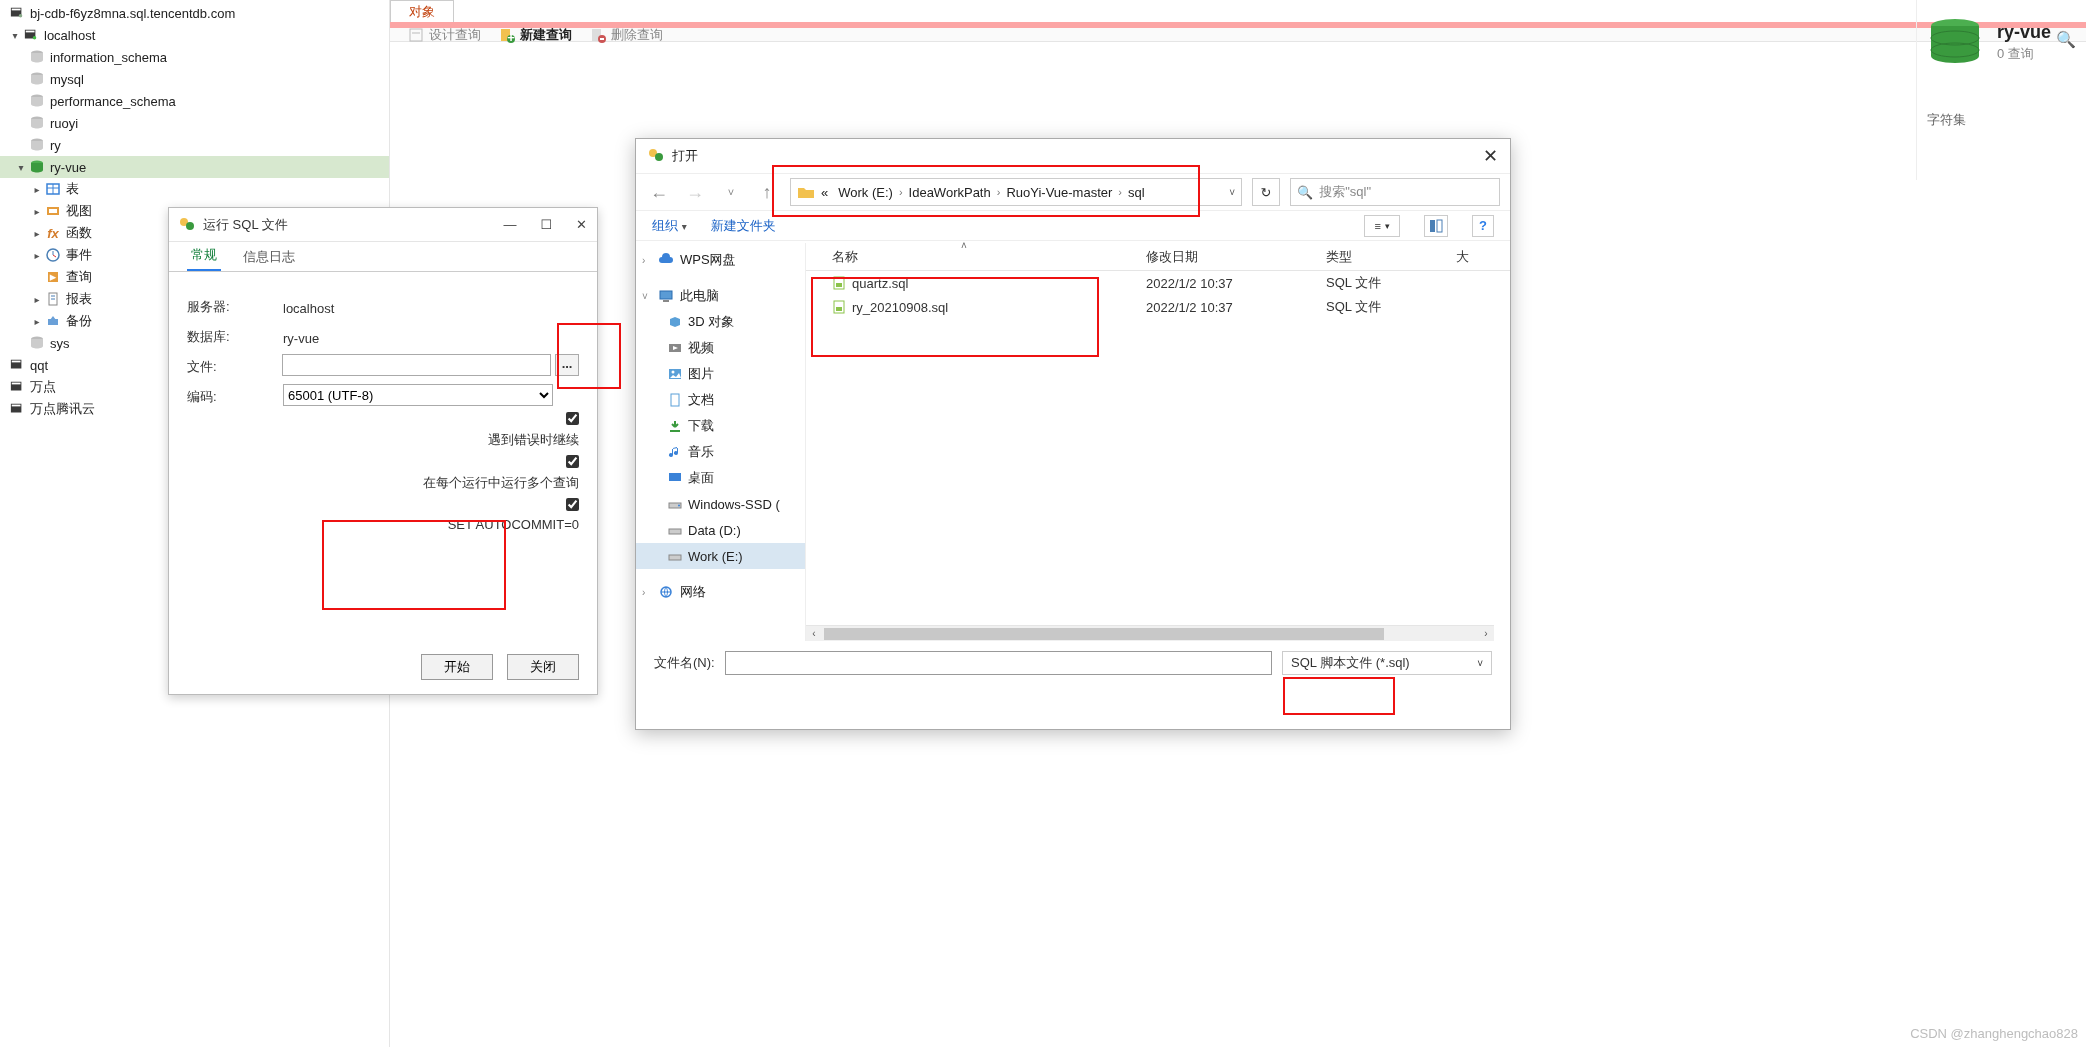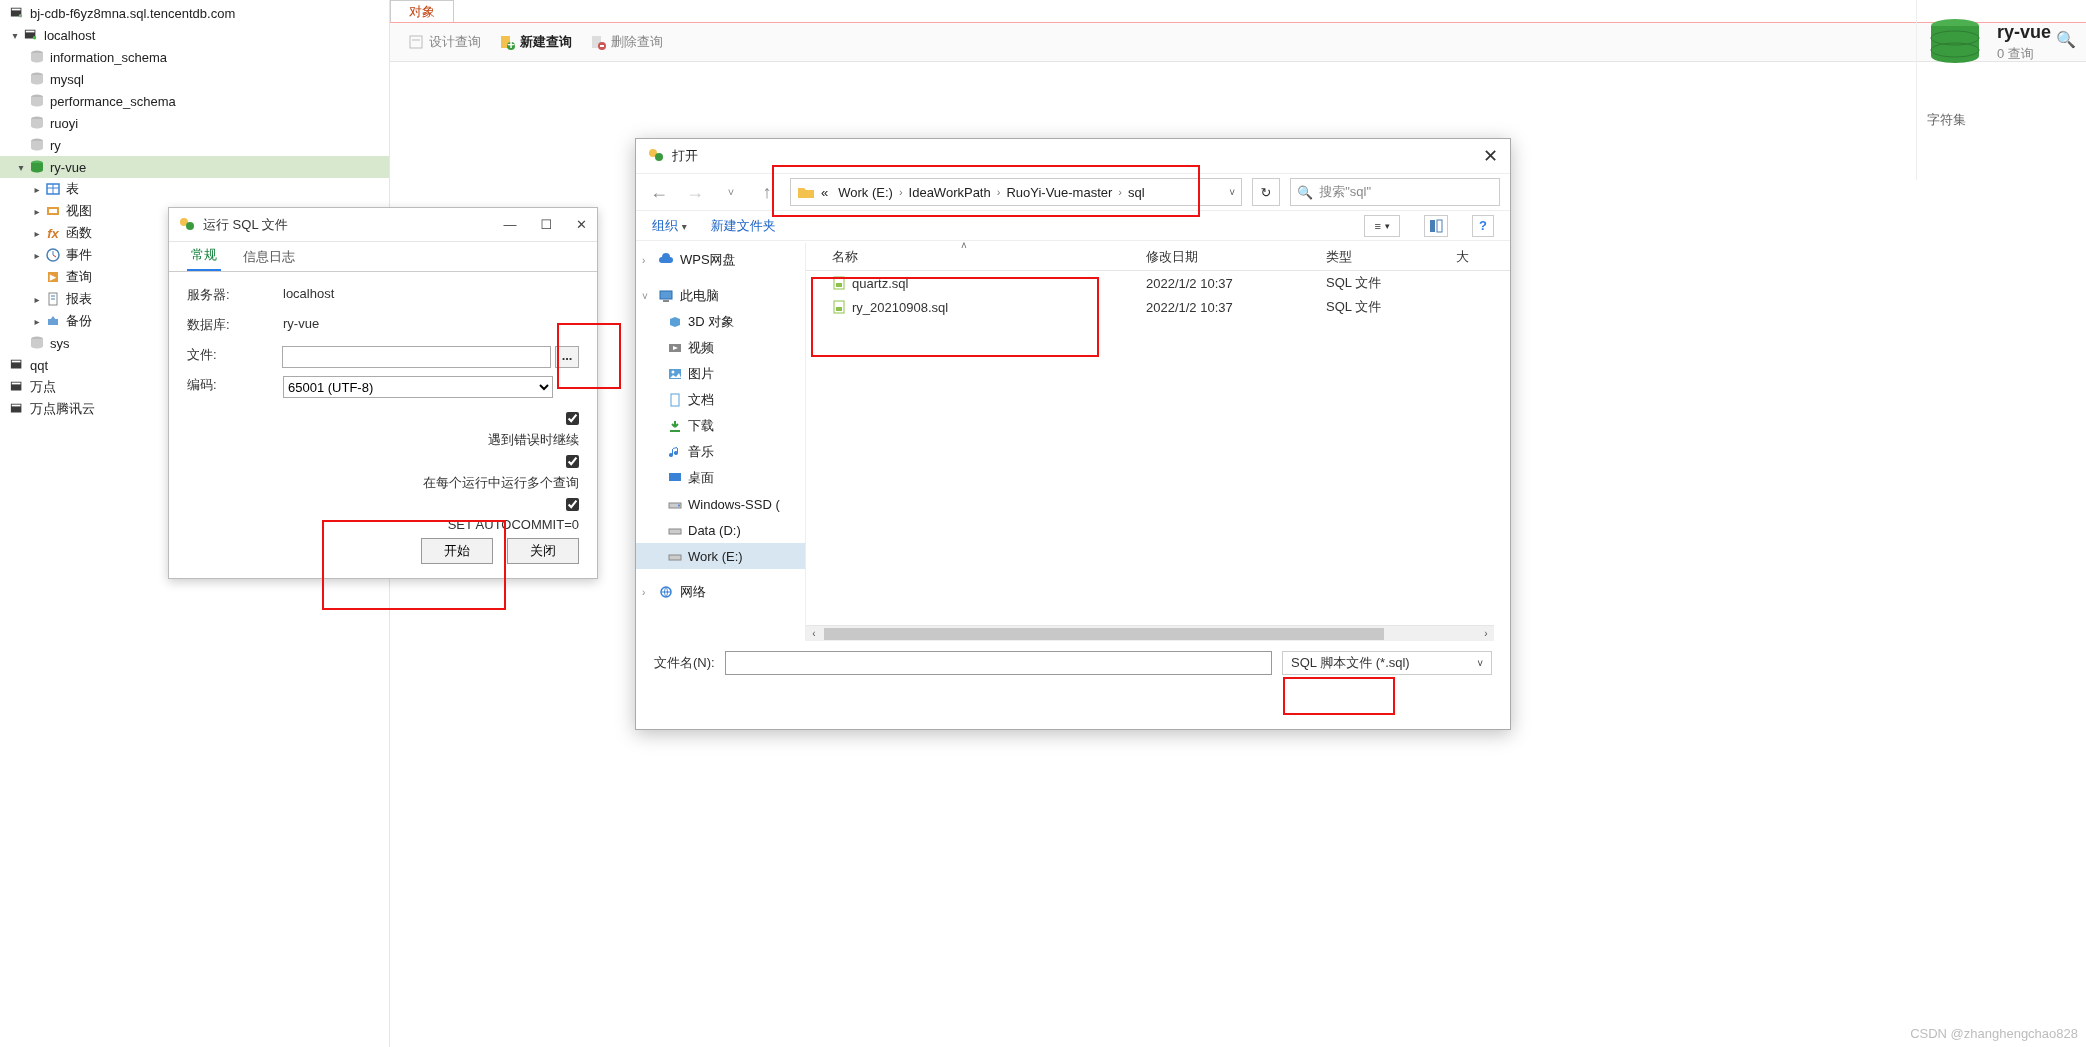--- a/index.html
+++ b/index.html
@@ -14,43 +14,43 @@
 .tree-row .ic { width: 18px; display: inline-flex; justify-content: center; margin-right: 4px; }
 .tree-row .lbl { color: #222; }
 
 
 .db-green { width: 16px; height: 14px; }
 .db-grey { width: 16px; height: 14px; }
 .server-ic { width: 14px; height: 14px; }
 .generic-ic { width: 14px; height: 14px; }
 .tab-strip { position: absolute; left: 390px; top: 0; height: 20px; width: 80px; background: #fff; }
 .tab-strip .tab { display: inline-block; padding: 2px 18px 2px 18px; border: 1px solid #ccc; border-bottom: none; font-weight: bold; color: #333; }
-.toolbar { position: absolute; left: 390px; top: 22px; right: 0; height: 40px; display: flex; align-items: center; gap: 18px; padding-left: 18px; background: #fafafa; border-top: 1px solid #fca5a5; border-bottom: 1px solid #e5e5e5; }
+.toolbar { position: absolute; left: 390px; top: 22px; right: 0; height: 20px; display: flex; align-items: center; gap: 18px; padding-left: 18px; background: #fafafa; border-top: 6px solid #fca5a5; border-bottom: 1px solid #e5e5e5; }
 .toolbar .tbtn { display: inline-flex; align-items: center; gap: 5px; color: #888; cursor: pointer; }
 .toolbar .tbtn.active { color: #222; font-weight: 600; }
 .search-ic { position: absolute; right: 10px; top: 30px; color: #666; font-size: 16px; }
 
 
 .info-panel { position: absolute; right: 0; top: 0; width: 170px; height: 180px; padding: 18px 10px; border-left: 1px solid #eee; }
 .big-db { width: 56px; height: 48px; margin-bottom: 4px; }
 .info-title { font-size: 18px; font-weight: bold; color: #222; margin-top: -48px; margin-left: 70px; }
 .info-sub { color: #888; margin-left: 70px; margin-top: 2px; }
 .info-label { color: #666; margin-top: 48px; }
 
 
-.dlg-sql { position: absolute; left: 168px; top: 207px; width: 430px; height: 372px; background: #fff; border: 1px solid #bbb; box-shadow: 0 3px 10px rgba(0,0,0,0.2); }
+.dlg-sql { position: absolute; left: 168px; top: 207px; width: 430px; height: 488px; background: #fff; border: 1px solid #bbb; box-shadow: 0 3px 10px rgba(0,0,0,0.2); }
 .dlg-sql .titlebar { height: 34px; display: flex; align-items: center; padding: 0 10px; border-bottom: 1px solid #e5e5e5; }
 .dlg-sql .titlebar .ticon { width: 16px; height: 16px; margin-right: 8px; }
 .dlg-sql .titlebar .ttext { flex: 1; color: #333; }
 .dlg-sql .titlebar .wbtns { display: flex; gap: 24px; color: #444; font-size: 15px; }
 .dlg-sql .tabs { height: 30px; border-bottom: 1px solid #ccc; display: flex; align-items: flex-end; padding-left: 18px; gap: 18px; }
 .dlg-sql .tabs .t { padding: 5px 4px; color: #555; cursor: pointer; }
 .dlg-sql .tabs .t.active { border-bottom: 2px solid #2b7de9; color: #15803d; }
 .dlg-sql .body { padding: 14px 18px; }
-.dlg-sql .row { display: flex; align-items: flex-start; height: 30px; }
+.dlg-sql .row { display: flex; align-items: flex-end; height: 30px; }
 .dlg-sql .row .k { width: 96px; color: #333; }
 .dlg-sql .row .v { flex: 1; color: #333; }
 .dlg-sql input[type=text] { border: 1px solid #aaa; height: 22px; padding: 0 4px; }
 .dlg-sql select { border: 1px solid #aaa; height: 22px; width: 270px; background: #fff; }
 .dlg-sql .file-input { width: 270px; }
 .dlg-sql .browse { width: 24px; height: 22px; border: 1px solid #aaa; background: #f3f3f3; margin-left: 4px; font-weight: bold; text-align: center; line-height: 18px; cursor: pointer; }
 .dlg-sql .chk { display: flex; align-items: flex-end; gap: 6px; margin-top: 6px; margin-left: 96px; flex-direction: column; }
 .dlg-sql .chk input { accent-color: #333; }
 .dlg-sql .footer { position: absolute; bottom: 14px; right: 18px; display: flex; gap: 14px; }
 .dlg-sql .footer button { width: 72px; height: 26px; border: 1px solid #999; background: #f2f2f2; cursor: pointer; }

